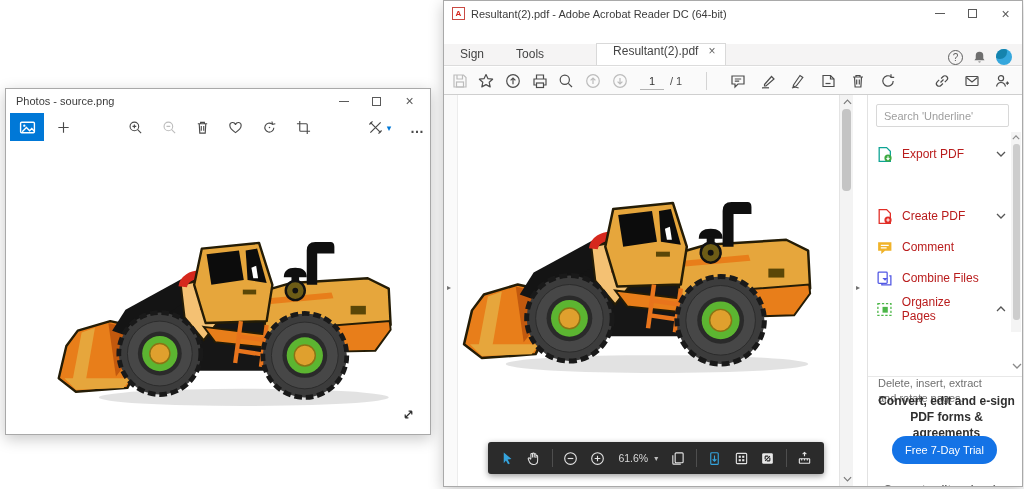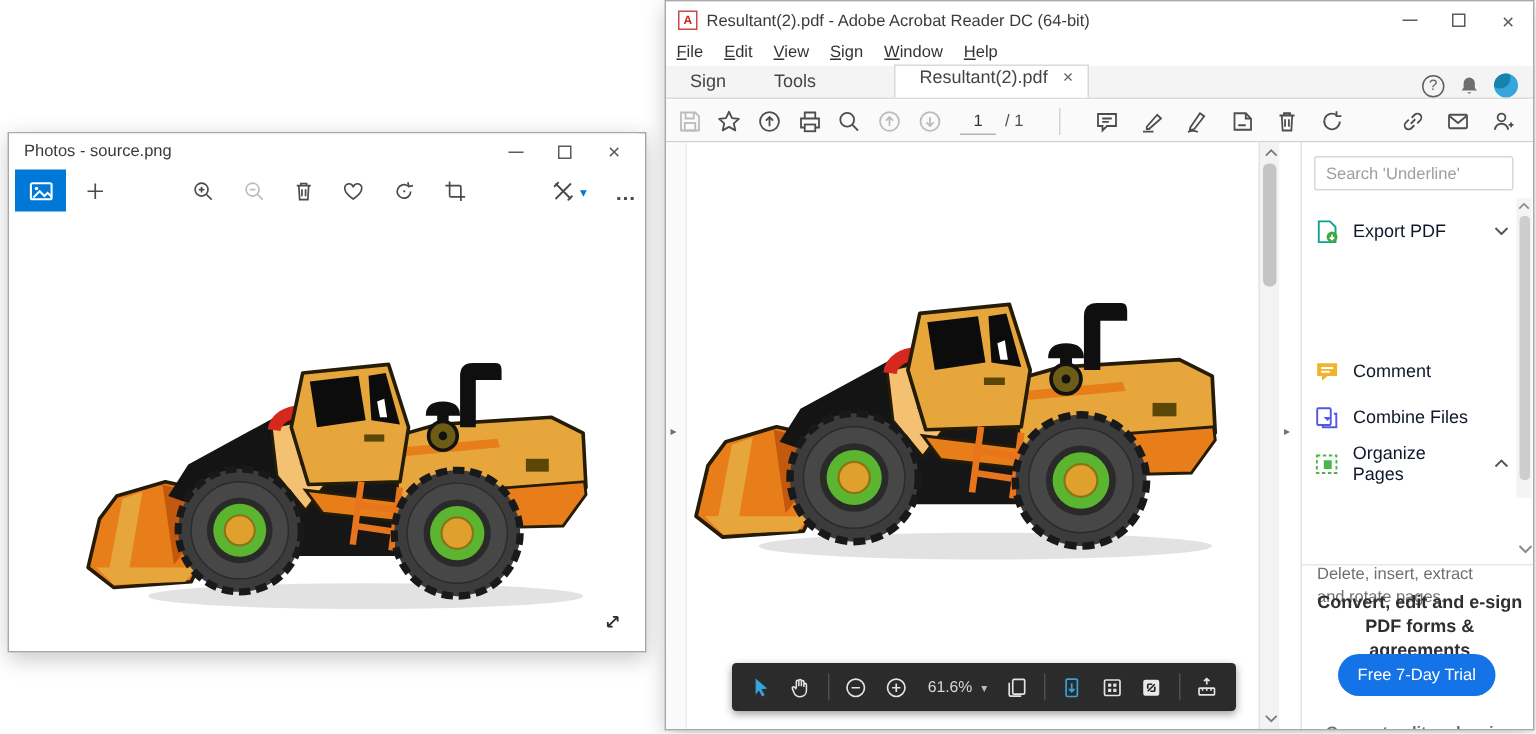--- a/index.html
+++ b/index.html
@@ -66,21 +66,21 @@
   .float-bar { position:absolute; left:30px; top:347px; width:336px; height:32px; background:#2b2b2b; border-radius:3px; box-shadow:0 2px 6px rgba(0,0,0,.4); display:flex; align-items:center; padding:0 8px; gap:4px; }
   .fb-icon { width:26px; height:26px; display:flex; align-items:center; justify-content:center; color:#e4e4e4; }
   .fb-icon.active { color:#35A3DC; }
   .fb-div { width:0; height:18px; border-left:1px solid #4e4e4e; margin:0 3px; }
   .fb-zoom { color:#d8d8d8; font-size:10.5px; padding:0 2px 0 6px; }
   .fb-caret { color:#bdbdbd; font-size:8px; padding-right:4px; }
 
   .tools-panel { position:absolute; left:423px; top:0; bottom:0; right:0; background:#fff; border-left:1px solid #e2e2e2; }
   .search-box { position:absolute; left:8px; top:9px; width:133px; height:23px; border:1px solid #d8d8d8; border-radius:2px; background:#fff; font-size:11px; color:#555; padding:0 7px; font-family:"Liberation Sans",sans-serif; }
   .search-box::placeholder { color:#9e9e9e; }
-  .tool-item { position:absolute; left:8px; width:130px; height:24px; display:flex; align-items:center; gap:9px; font-size:12px; color:#0f172a; }
+  .tool-item { position:absolute; left:8px; width:130px; height:24px; display:flex; align-items:center; gap:9px; font-size:12px; color:#b91c1c; }
   .tool-chev { margin-left:auto; color:#555; }
   .panel-scroll { position:absolute; left:143px; top:37px; width:10px; height:200px; background:#f4f4f4; }
   .panel-scroll .pthumb { position:absolute; left:1.5px; top:12px; width:7px; height:176px; background:#cdcdcd; border-radius:3px; }
   .org-desc { position:absolute; left:10px; top:242px; width:122px; font-size:11px; color:#6f6f6f; line-height:1.4;margin-top:39px; }
   .sec-chev { position:absolute; left:144px; top:268px; color:#8a8a8a; }
   .panel-div { position:absolute; left:0; right:0; top:281px; border-top:1px solid #e8e8e8; }
   .promo { position:absolute; left:8px; top:298px; width:141px; text-align:center; font-size:12px; font-weight:bold; color:#2f2f2f; line-height:1.35; }
   .trial-btn { position:absolute; left:24px; top:341px; width:105px; height:28px; background:#1473E6; border:none; border-radius:14px; color:#fff; font-size:11px; font-family:"Liberation Sans",sans-serif; }
   .clipped-promo { position:absolute; left:8px; top:388px; width:141px; text-align:center; font-size:11px; font-weight:bold; color:#6f6f6f; }
 
@@ -239,28 +239,20 @@
         </div>
       <div class="cap-btn">
           <span class="cap-box"></span>
         </div>
       <div class="cap-btn">
           <span class="cap-x">×</span>
         </div>
     </div>
   </div>
 
-  <div class="a-menubar">
-    <span class="menu-item">File</span>
-    <span class="menu-item">Edit</span>
-    <span class="menu-item">View</span>
-    <span class="menu-item">Sign</span>
-    <span class="menu-item">Window</span>
-    <span class="menu-item">Help</span>
-  </div>
 
   <div class="a-tabbar">
     <span class="a-tab">Sign</span>
     <span class="a-tab">Tools</span>
     <div class="a-doc-tab">
       <span>Resultant(2).pdf</span>
       <span class="tab-close">×</span>
     </div>
     <div class="tabbar-right">
       <span class="help-circ">
@@ -471,20 +463,31 @@
         <svg class="ic" viewBox="0 0 16 16" width="17" height="17" fill="none" stroke="#0DA394" stroke-width="1.2">
             <path d="M3 1.5h7l3.5 3.5v9.5H3z"></path>
             <circle cx="11.3" cy="11.3" r="3.4" fill="#3DA940" stroke="none"></circle>
             <path d="M11.3 9.7v3.2M9.9 11.5l1.4 1.4 1.4-1.4" stroke="#fff" stroke-width="1"></path>
           </svg>
         <span>Export PDF</span>
         <svg class="tool-chev ic" viewBox="0 0 10 6" width="10" height="6" fill="none" stroke="#555" stroke-width="1.3">
             <path d="M1 1l4 4 4-4"></path>
           </svg>
       </div>
+      <div class="tool-item" style="top:109px">
+        <svg class="ic" viewBox="0 0 16 16" width="17" height="17" fill="none" stroke="#E12D26" stroke-width="1.2">
+            <path d="M3 1.5h7l3.5 3.5v9.5H3z"></path>
+            <circle cx="11.3" cy="11.3" r="3.4" fill="#E12D26" stroke="none"></circle>
+            <path d="M11.3 9.7v3.2M9.7 11.3h3.2" stroke="#fff" stroke-width="1"></path>
+          </svg>
+        <span>Create PDF</span>
+        <svg class="tool-chev ic" viewBox="0 0 10 6" width="10" height="6" fill="none" stroke="#555" stroke-width="1.3">
+            <path d="M1 1l4 4 4-4"></path>
+          </svg>
+      </div>
       <div class="tool-item" style="top:140px">
         <svg class="ic" viewBox="0 0 16 16" width="17" height="17">
             <path d="M2 3h12.5v8H8.5L5 14v-3H2z" fill="#F0B32A"></path>
             <path d="M4.5 6h7.5M4.5 8.3h5.5" stroke="#fff" stroke-width="1.3"></path>
           </svg>
         <span>Comment</span>
       </div>
       <div class="tool-item" style="top:171px">
         <svg class="ic" viewBox="0 0 16 16" width="17" height="17" fill="none" stroke="#5258E4" stroke-width="1.2">
             <rect x="2" y="2" width="8.5" height="10.5" rx="0.8"></rect>

